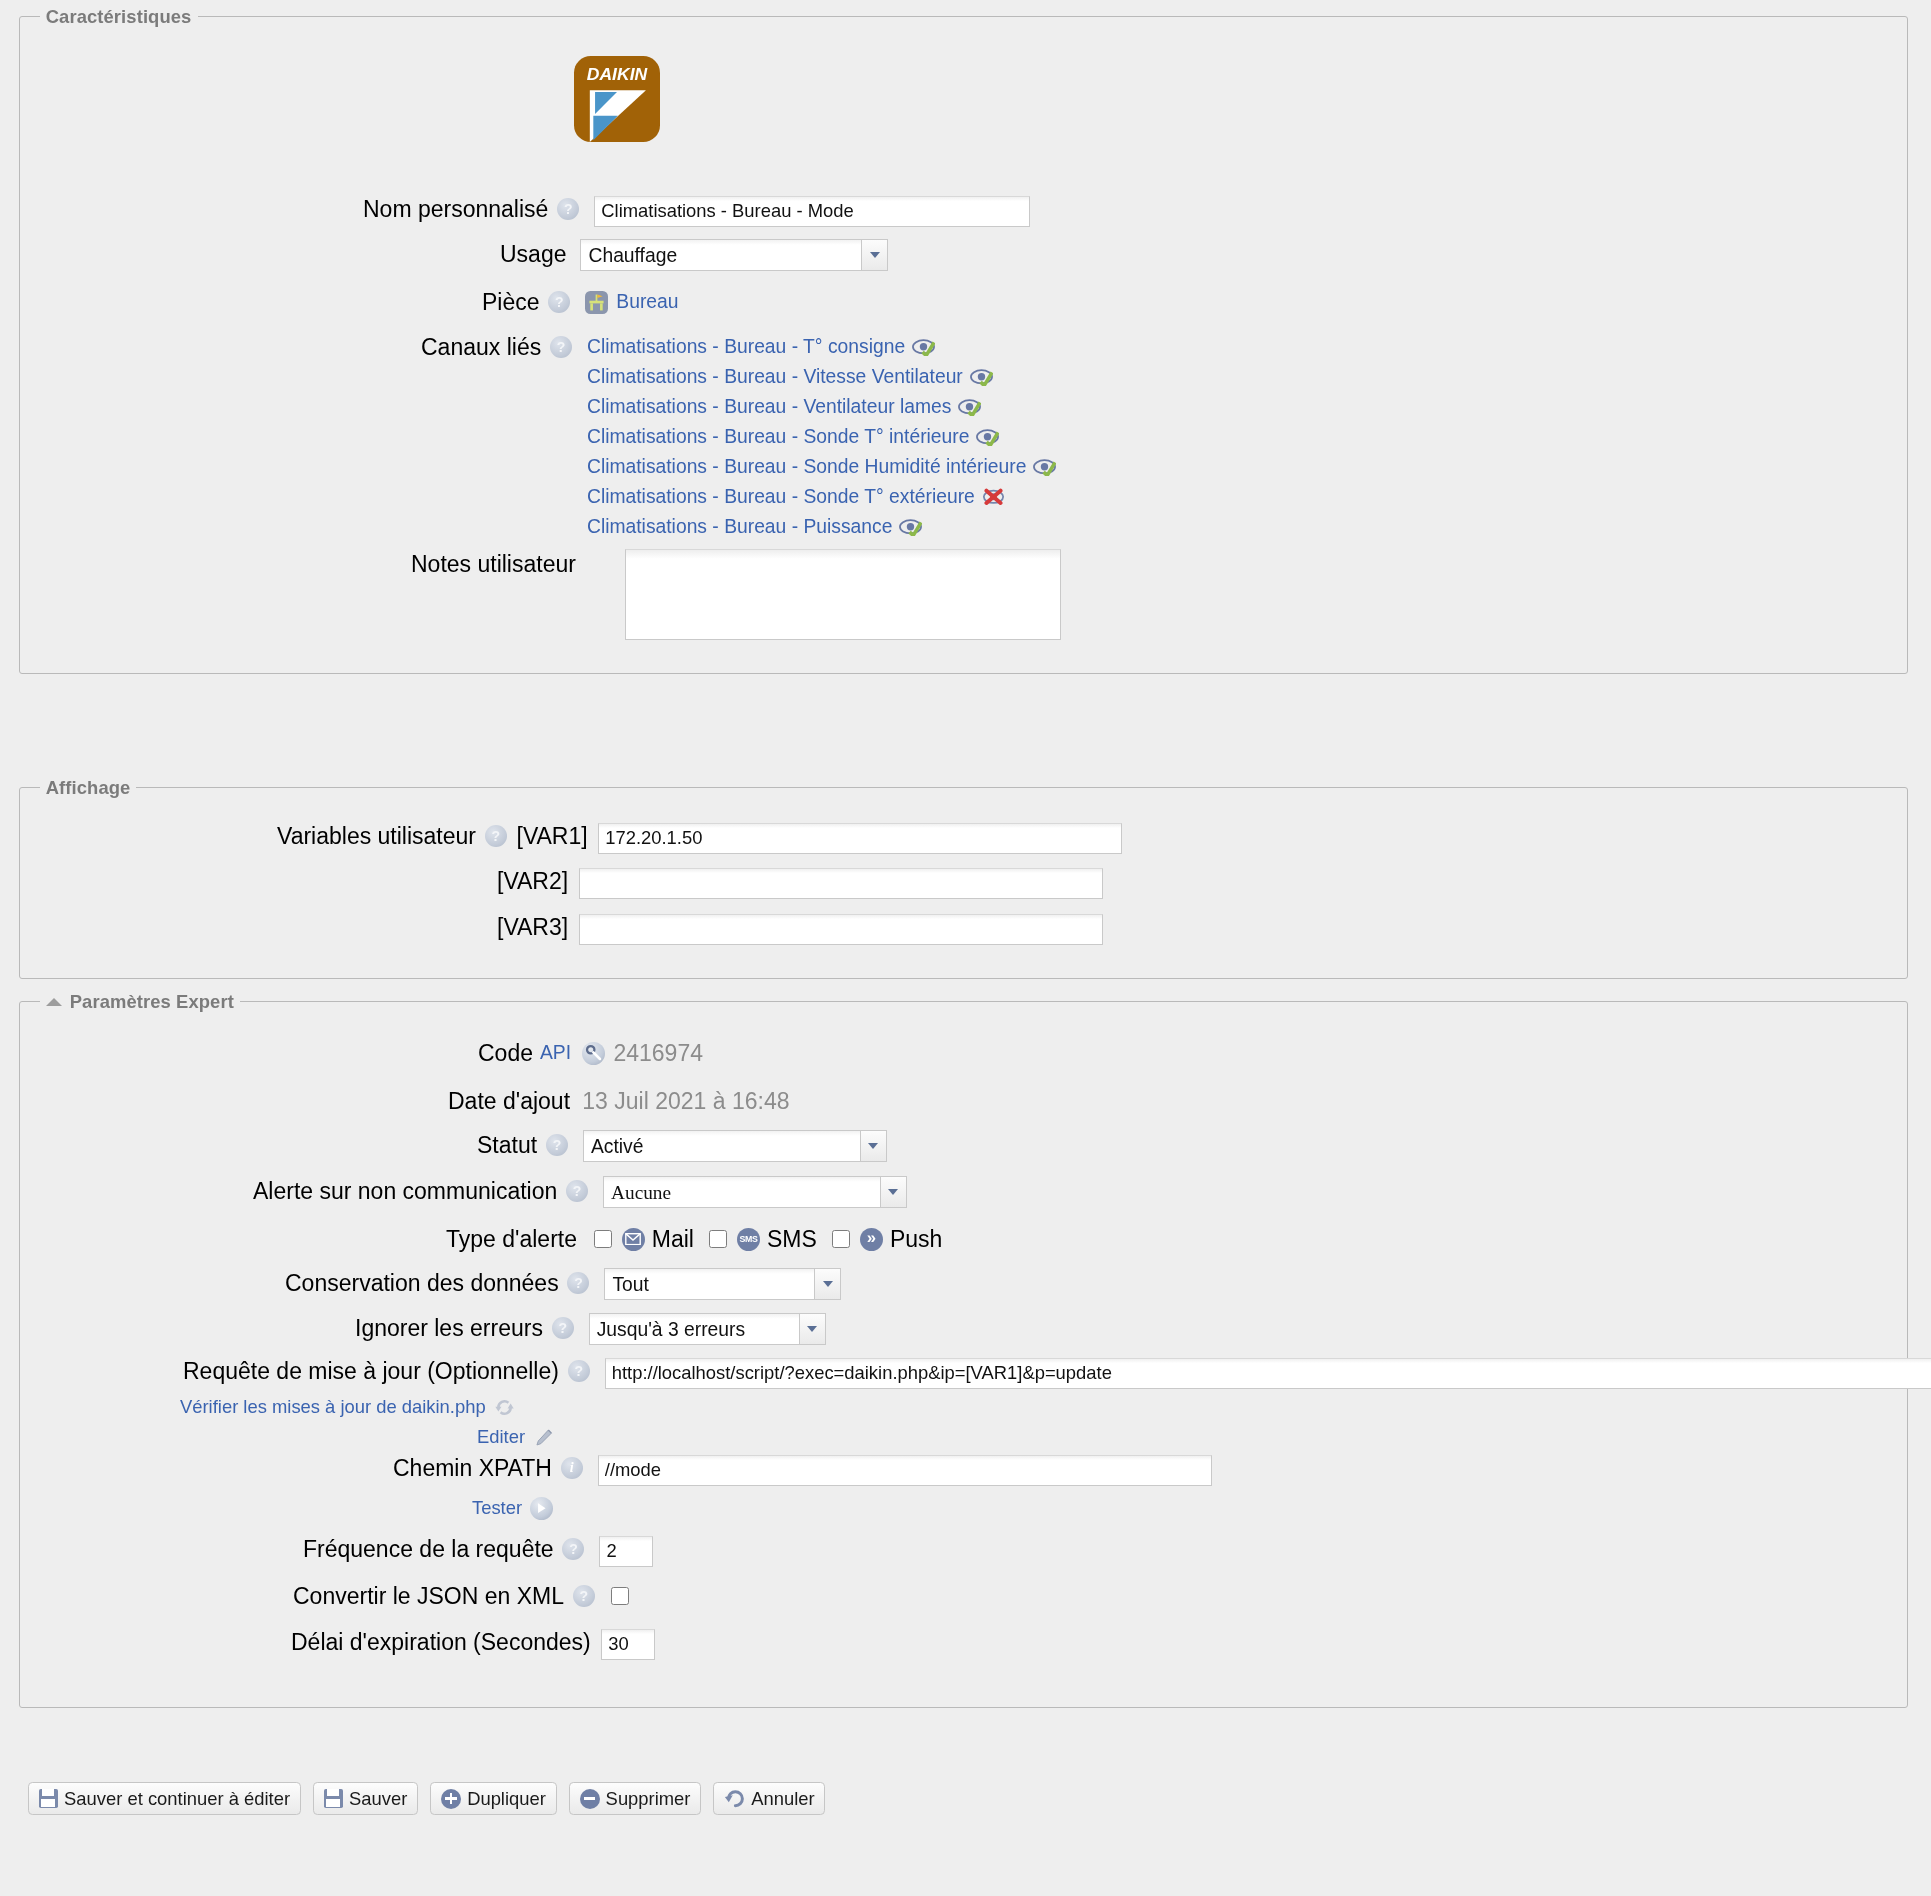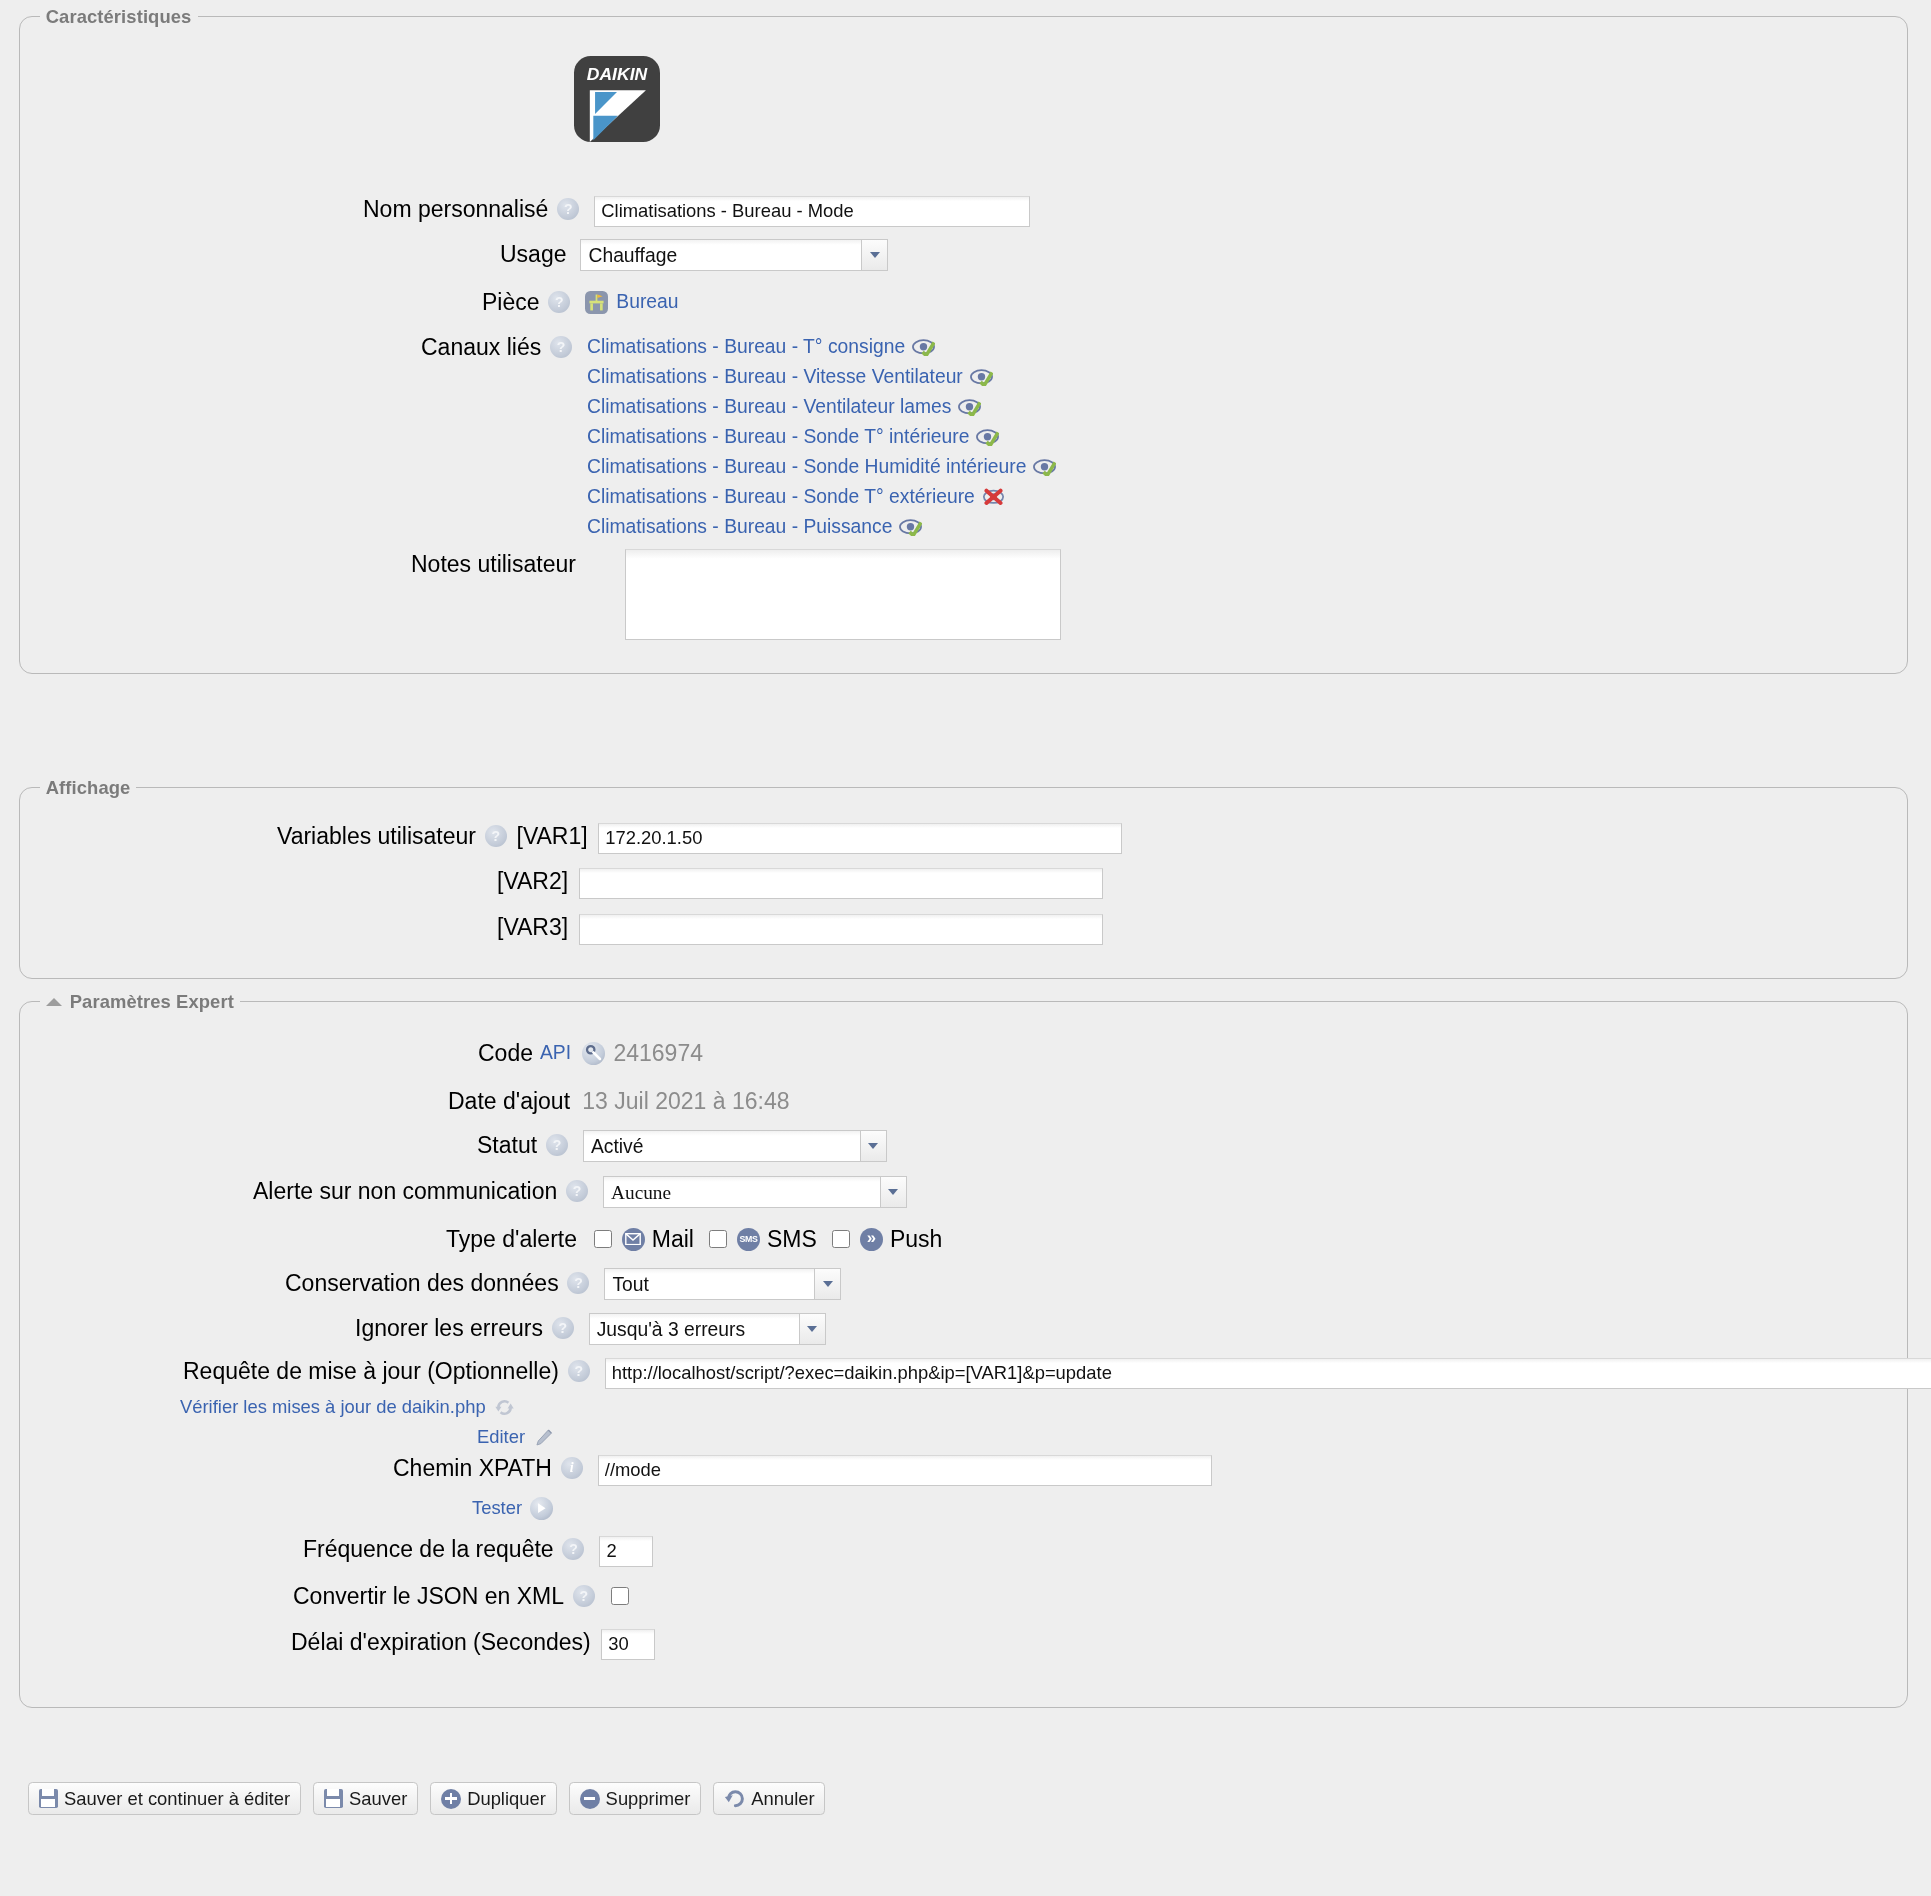--- a/index.html
+++ b/index.html
@@ -8,21 +8,21 @@
     width: 1931px; height: 1896px;
     background: #eeeeee;
     font-family: "Liberation Sans", sans-serif;
   }
   body { overflow: hidden; position: relative; }
 
   
   .fieldset {
     position: absolute;
     border: 0.9px solid #b9b9b9;
-    border-radius: 13px;
+    border-radius: 3px;
   }
   .legend {
     position: absolute;
     top: -11.4px;
     left: 19.3px;
     background: #eeeeee;
     padding: 0 6.1px;
     font-size: 18.4px;
     font-weight: bold;
     color: #7b7b7b;
@@ -159,21 +159,21 @@
   .chan-row { display: flex; align-items: center; gap: 7px; height: 30px; }
 
   
   .eye { width: 23px; height: 17.6px; flex: none; }
 
   
   .daikin {
     position: absolute;
     width: 86px; height: 86px;
     border-radius: 16.7px;
-    background: #404040;
+    background: #a16207;
     overflow: hidden;
   }
   .daikin .dk-text {
     position: absolute;
     top: 8.8px; left: 0; right: 0;
     text-align: center;
     color: #ffffff;
     font-size: 16.7px;
     font-weight: bold;
     font-style: italic;

